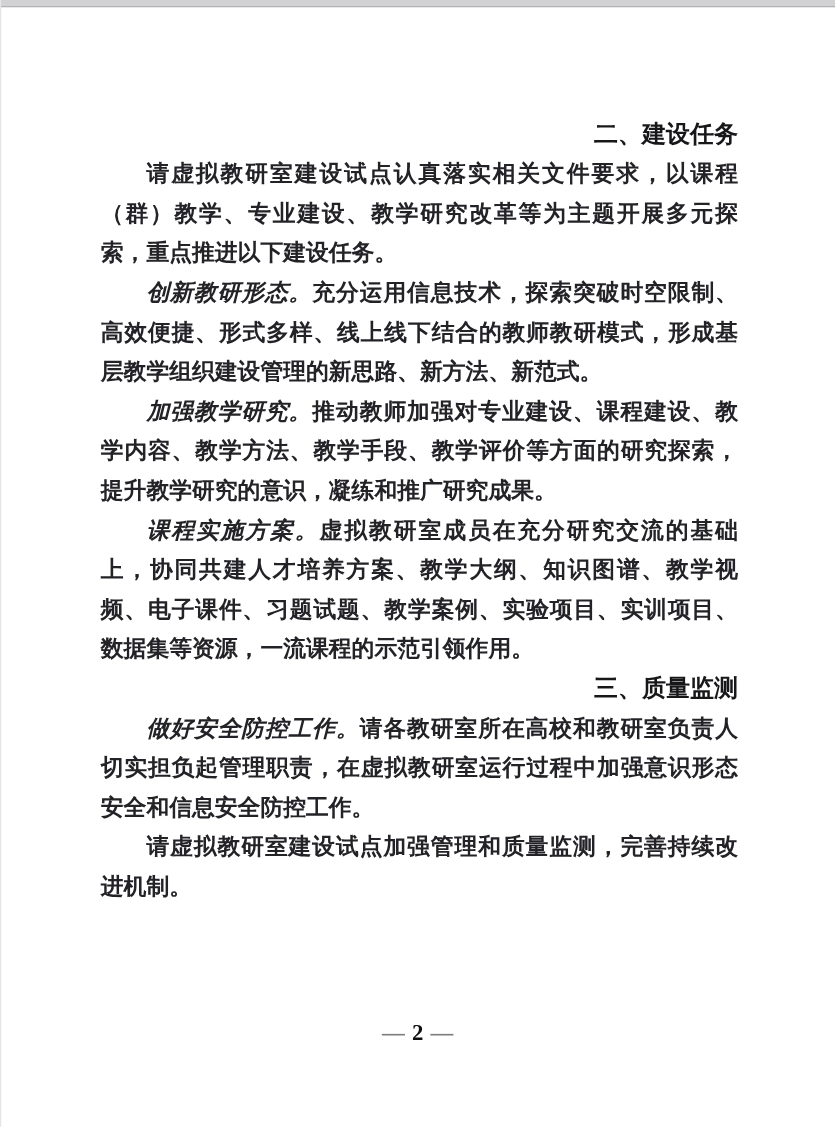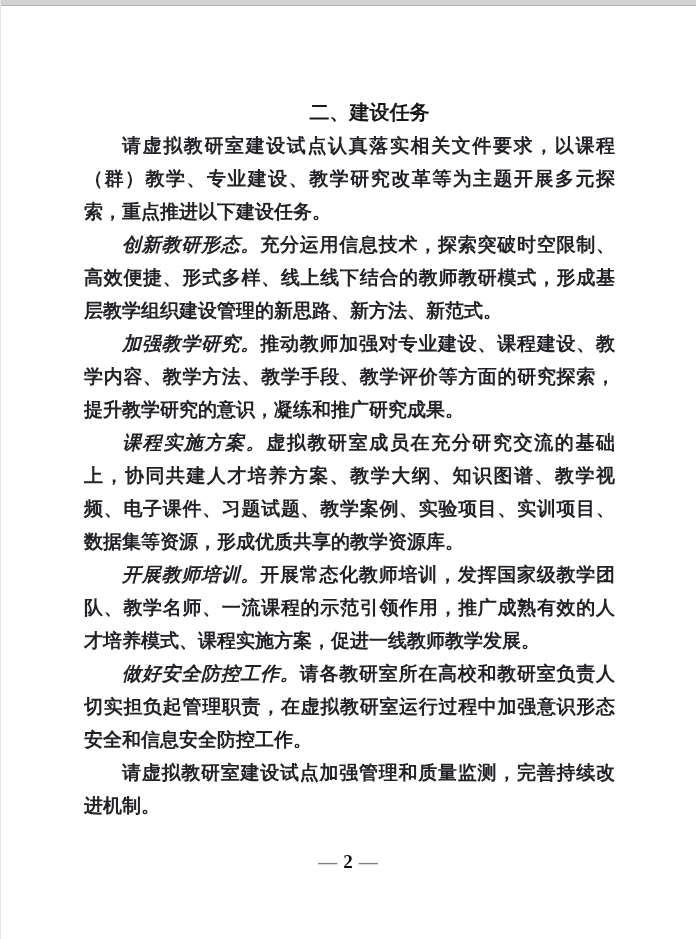--- a/index.html
+++ b/index.html
@@ -38,21 +38,21 @@
     text-align: justify;
   }
   .section-heading {
     margin: 0;
     font-size: 20px;
     line-height: 33px;
     font-weight: bold;
     color: #17171a;
     text-indent: 2em;
     font-family: "Liberation Sans", "DejaVu Sans", sans-serif;
-    text-align: center;
+    text-align: right;
   }
   .para {
     margin: 0;
     text-indent: 2em;
     font-weight: bold;
   }
   .lead {
     font-style: italic;
     margin-top: 16px;
   }
@@ -87,24 +87,24 @@
 <div class="content">
 
   <h2 class="section-heading">二、建设任务</h2>
 
   <p class="para"><span>请虚拟教研室建设试点认真落实相关文件要求，以课程（群）教学、专业建设、教学研究改革等为主题开展多元探索，重点推进以下建设任务。</span></p>
 
   <p class="para"><span class="lead">创新教研形态。</span><span>充分运用信息技术，探索突破时空限制、高效便捷、形式多样、线上线下结合的教师教研模式，形成基层教学组织建设管理的新思路、新方法、新范式。</span></p>
 
   <p class="para"><span class="lead">加强教学研究。</span><span>推动教师加强对专业建设、课程建设、教学内容、教学方法、教学手段、教学评价等方面的研究探索，提升教学研究的意识，凝练和推广研究成果。</span></p>
 
-  <p class="para"><span class="lead">课程实施方案。</span><span>虚拟教研室成员在充分研究交流的基础上，协同共建人才培养方案、教学大纲、知识图谱、教学视频、电子课件、习题试题、教学案例、实验项目、实训项目、数据集等资源，形成优质共享的教学资源库。</span></p>
+  <p class="para"><span class="lead">课程实施方案。</span><span>虚拟教研室成员在充分研究交流的基础上，协同共建人才培养方案、教学大纲、知识图谱、教学视频、电子课件、习题试题、教学案例、实验项目、实训项目、数据集等资源，一流课程的示范引领作用。</span></p>
 
-  <p class="para"><span class="lead">开展教师培训。</span><span>开展常态化教师培训，发挥国家级教学团队、教学名师、一流课程的示范引领作用，推广成熟有效的人才培养模式、课程实施方案，促进一线教师教学发展。</span></p>
 
+  <h2 class="section-heading">三、质量监测</h2>
 
   <p class="para"><span class="lead">做好安全防控工作。</span><span>请各教研室所在高校和教研室负责人切实担负起管理职责，在虚拟教研室运行过程中加强意识形态安全和信息安全防控工作。</span></p>
 
   <p class="para"><span>请虚拟教研室建设试点加强管理和质量监测，完善持续改进机制。</span></p>
 
 </div>
 
 <div class="page-number"><span class="dash">—</span><span class="num">2</span><span class="dash">—</span></div>
 
 </body></html>

